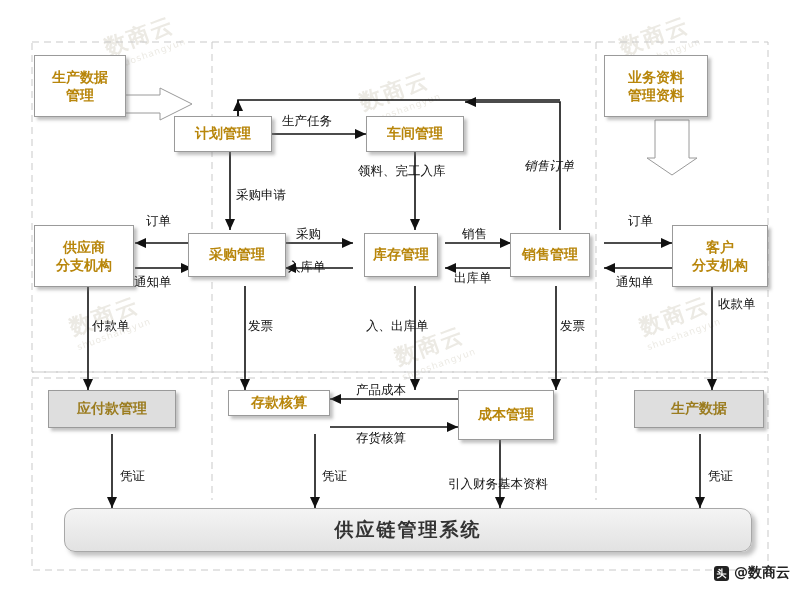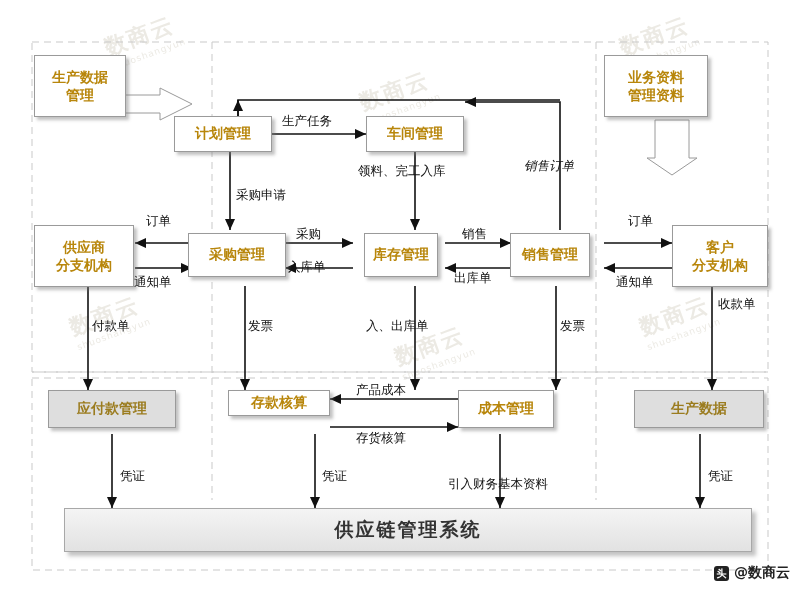--- a/index.html
+++ b/index.html
@@ -227,29 +227,29 @@
   </div>
 
   <div class="box gray" style="left:48px; top:390px; width:128px; height:38px;">
     <span>应付款管理</span>
   </div>
 
   <div class="box" style="left:228px; top:390px; width:102px; height:26px;">
     <span>存款核算</span>
   </div>
 
-  <div class="box" style="left:458px; top:390px; width:96px; height:38px;justify-content:center;">
+  <div class="box" style="left:458px; top:390px; width:96px; height:50px;justify-content:center;">
     <span>成本管理</span>
   </div>
 
   <div class="box gray" style="left:634px; top:390px; width:130px; height:38px;">
     <span>生产数据</span>
   </div>
 
-  <div class="sys-bar" style="left:64px; top:508px; width:688px; height:44px;">
+  <div class="sys-bar" style="left:64px; top:508px; width:688px; height:44px;border-radius:11px;">
     <span>供应链管理系统</span>
   </div>
 
   <div class="lbl" style="left:282px; top:113px;"><span>生产任务</span></div>
   <div class="lbl" style="left:236px; top:178px;margin-top:9px;"><span>采购申请</span></div>
   <div class="lbl" style="left:358px; top:163px;"><span>领料、完工入库</span></div>
   <div class="lbl" style="left:524px; top:158px;font-style:italic;"><span>销售订单</span></div>
 
   <div class="lbl" style="left:146px; top:213px;"><span>订单</span></div>
   <div class="lbl" style="left:134px; top:274px;"><span>通知单</span></div>

